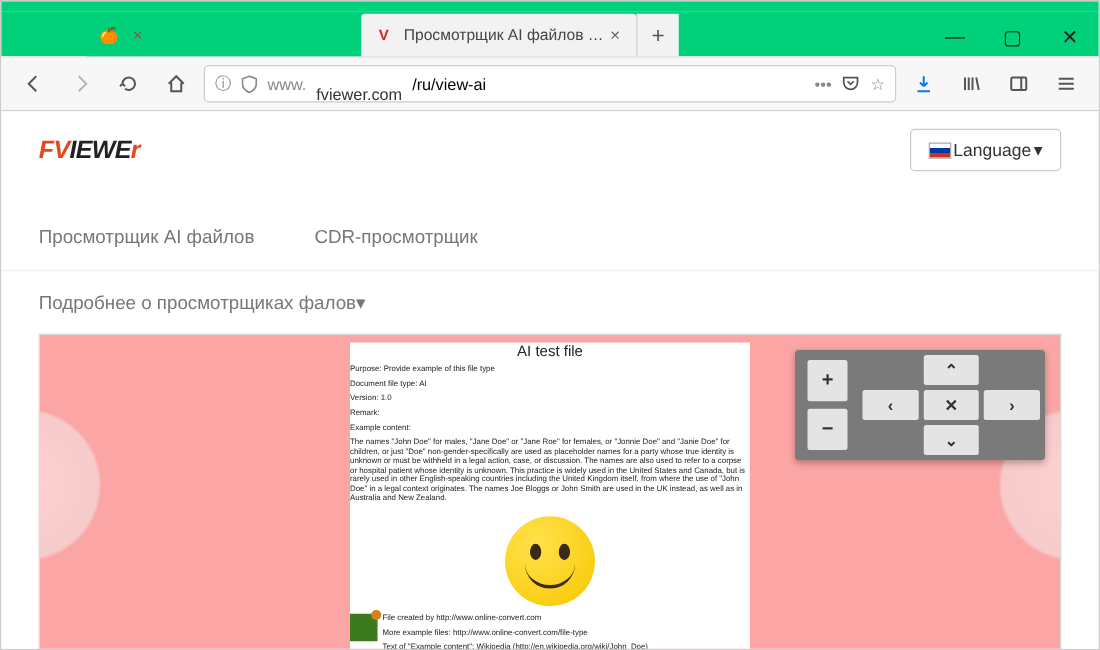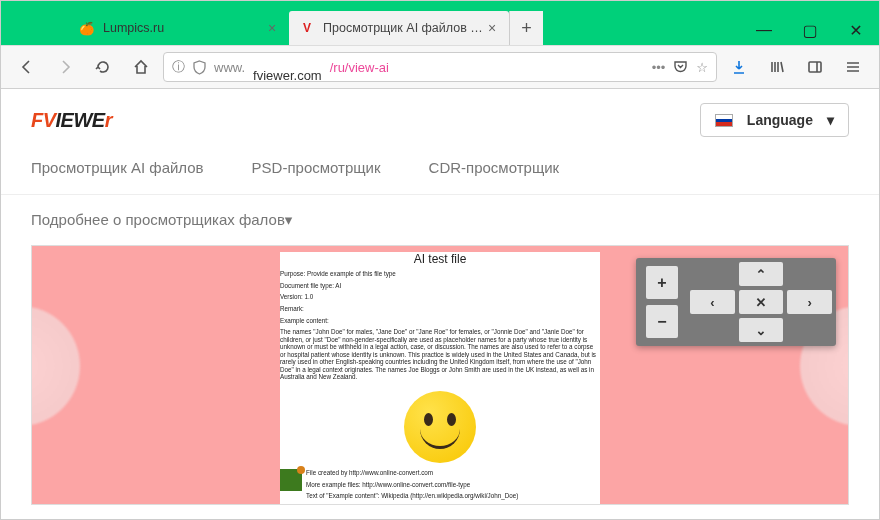--- a/index.html
+++ b/index.html
@@ -19,39 +19,39 @@
   .newtab { width: 34px; height: 34px; background: #f2f2f2; display: flex; align-items: center; justify-content: center; font-size: 18px; color: #555; border-left: 1px solid #ccc; }
   .spacer { flex: 1; }
   .winctrl { width: 46px; height: 30px; display: flex; align-items: center; justify-content: center; color: #222; }
 
   
   .toolbar { height: 44px; background: #f7f7f7; border-top: 1px solid #ddd; border-bottom: 1px solid #d0d0d0; display: flex; align-items: center; padding: 0 10px; gap: 6px; }
   .tbtn { width: 32px; height: 30px; display: flex; align-items: center; justify-content: center; color: #555; border-radius: 3px; }
   .tbtn svg { stroke: #555; fill: none; stroke-width: 1.6; }
   .addr { flex: 1; height: 30px; background: #fff; border: 1px solid #ccc; border-radius: 4px; display: flex; align-items: center; padding: 0 8px; gap: 8px; font-size: 13px; color: #888; }
   .addr .host { color: #333; margin-top: 16px; }
-  .addr .path { color: #ec4899; }
+  .addr .path { color: #000000; }
   .addr .grow { flex: 1; }
   .addr .iconsm { color: #888; display: inline-flex; }
 
   
   .page { height: calc(520px - 8px - 36px - 44px); overflow: hidden; position: relative; background: #f0f0f0; }
   .page-inner { background: #fff; position: absolute; inset: 0; }
 
   
   .fv-header { display: flex; justify-content: space-between; align-items: center; padding: 14px 30px 6px 30px; }
   .fv-logo { font-size: 20px; font-weight: 700; font-style: italic; letter-spacing: -0.5px; }
   .fv-logo .f { color: #e8471b; }
   .fv-logo .v { color: #e8471b; }
   .fv-logo .rest { color: #222; }
-  .lang-btn { border: 1px solid #ccc; border-radius: 4px; padding: 8px 14px; font-size: 14px; color: #333; display: flex; align-items: center; gap: 14px; background: #fff; font-weight: bold; }
+  .lang-btn { border: 1px solid #ccc; border-radius: 4px; padding: 8px 14px; font-size: 14px; color: #333; display: flex; align-items: center; gap: 2px; background: #fff; }
   .flag-ru { width: 18px; height: 13px; display: inline-block; background: linear-gradient(#fff 33.3%, #0039a6 33.3%, #0039a6 66.6%, #d52b1e 66.6%); border: 0.5px solid #aaa; }
 
   .fv-nav { display: flex; gap: 48px; padding: 16px 30px 18px 30px; font-size: 15px; color: #777; border-bottom: 1px solid #eee; flex-wrap: wrap; }
-  .fv-nav .navitem { white-space: nowrap; }
+  .fv-nav .navitem { white-space: nowrap; margin-top: 22px; }
   .fv-nav2 { padding: 16px 30px; font-size: 15px; color: #777; }
 
   
   .viewer-wrap { position: relative; margin: 0 30px; border: 1px solid #ddd; background: #fca5a5; height: 260px; overflow: hidden; }
   .viewer-bg { position: absolute; left: -32px; right: -32px; top: 0; bottom: 0; pointer-events: none; }
   .viewer-bg::before, .viewer-bg::after { content:""; position:absolute; top: 60px; width: 120px; height: 120px; border-radius: 60px; background: radial-gradient(circle at center, #fff, #eaeaea); opacity: 0.5; filter: blur(1px); }
   .viewer-bg::before { left: -40px; }
   .viewer-bg::after { right: -40px; }
 
   .doc { position: absolute; left: 50%; transform: translateX(-50%); top: 6px; width: 320px; background: #fff; font-size: 6.3px; line-height: 1.2; color: #222; }
@@ -76,21 +76,20 @@
   .zempty { background: transparent; }
 </style>
 </head>
 <body>
 
 <div class="titlebar"></div>
 
 <div class="tabstrip">
   <div class="tab inactive">
     <span class="favicon">🍊</span>
-    <span class="title">Lumpics.ru</span>
     <span class="close">×</span>
   </div>
   <div class="tab active">
     <span class="favicon" style="color:#d22;font-weight:700;font-size:12px">V</span>
     <span class="title">Просмотрщик AI файлов -- О...</span>
     <span class="close">×</span>
   </div>
   <div class="newtab">+</div>
   <div class="spacer"></div>
   <div class="winctrl">—</div>
@@ -172,21 +171,20 @@
       </div>
       <div class="lang-btn">
         <span class="flag-ru"></span>
         <span>Language</span>
         <span>▾</span>
       </div>
     </div>
 
     <div class="fv-nav">
       <span class="navitem">Просмотрщик AI файлов</span>
-      <span class="navitem">PSD-просмотрщик</span>
       <span class="navitem">CDR-просмотрщик</span>
     </div>
     <div class="fv-nav2">
       <span>
         <span>Подробнее о просмотрщиках фалов</span><span>▾</span>
       </span>
     </div>
 
     <div class="viewer-wrap">
       <div class="viewer-bg"></div>

